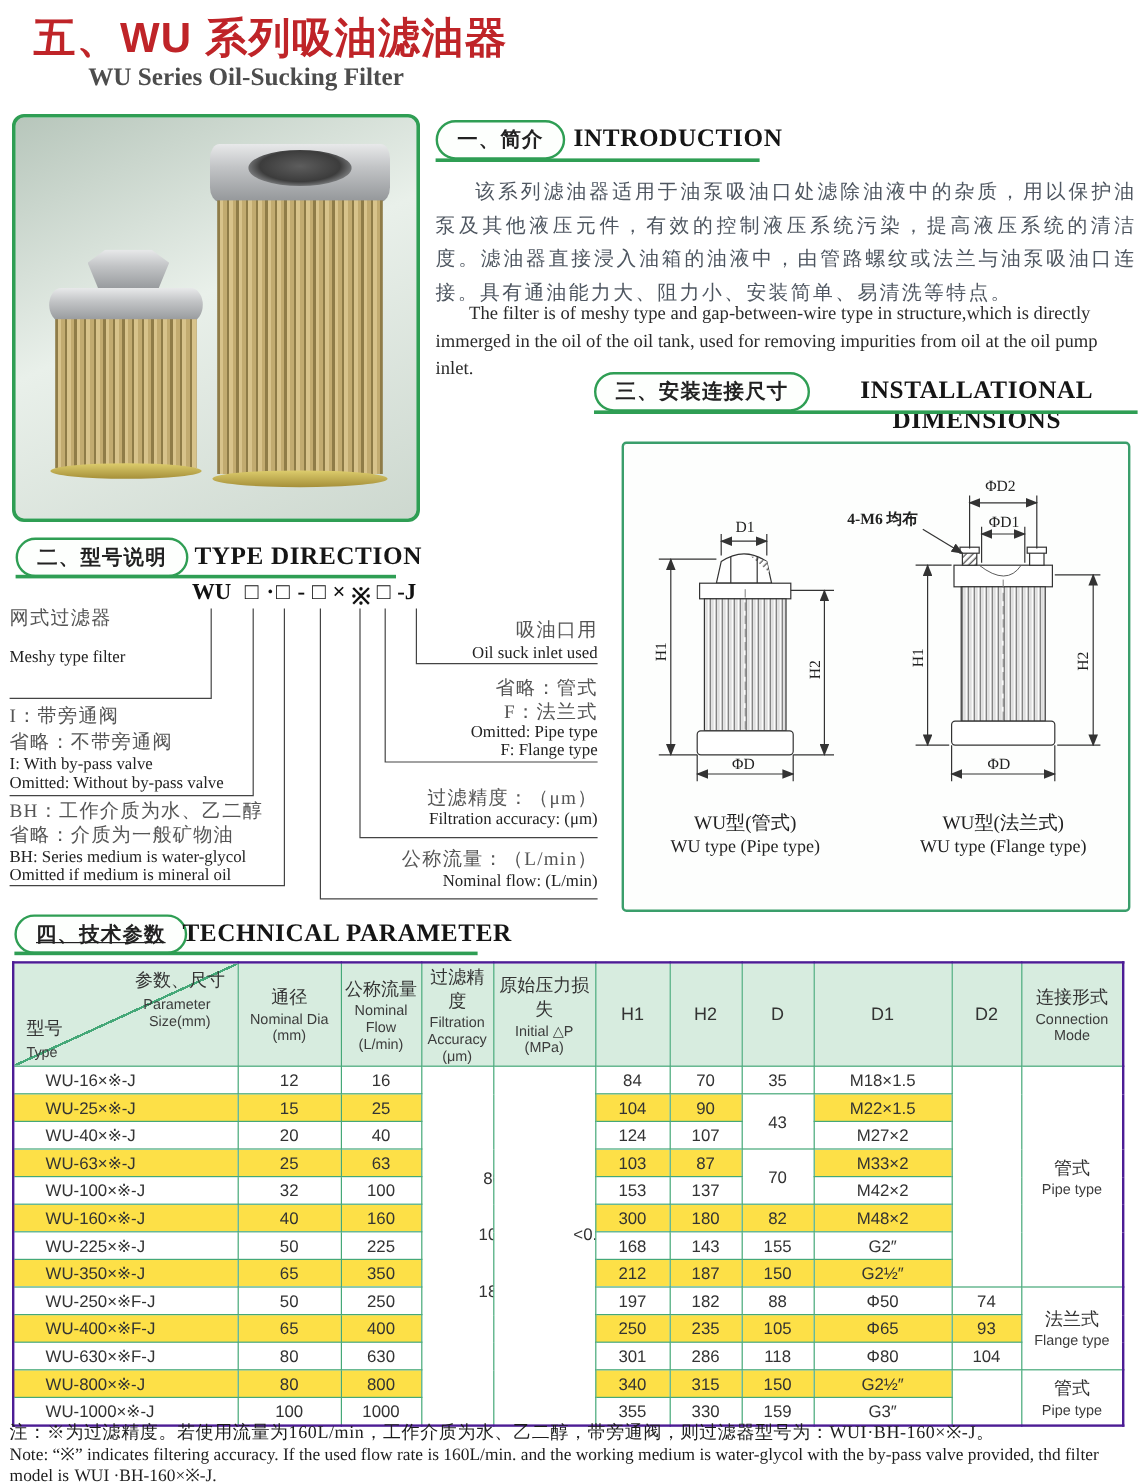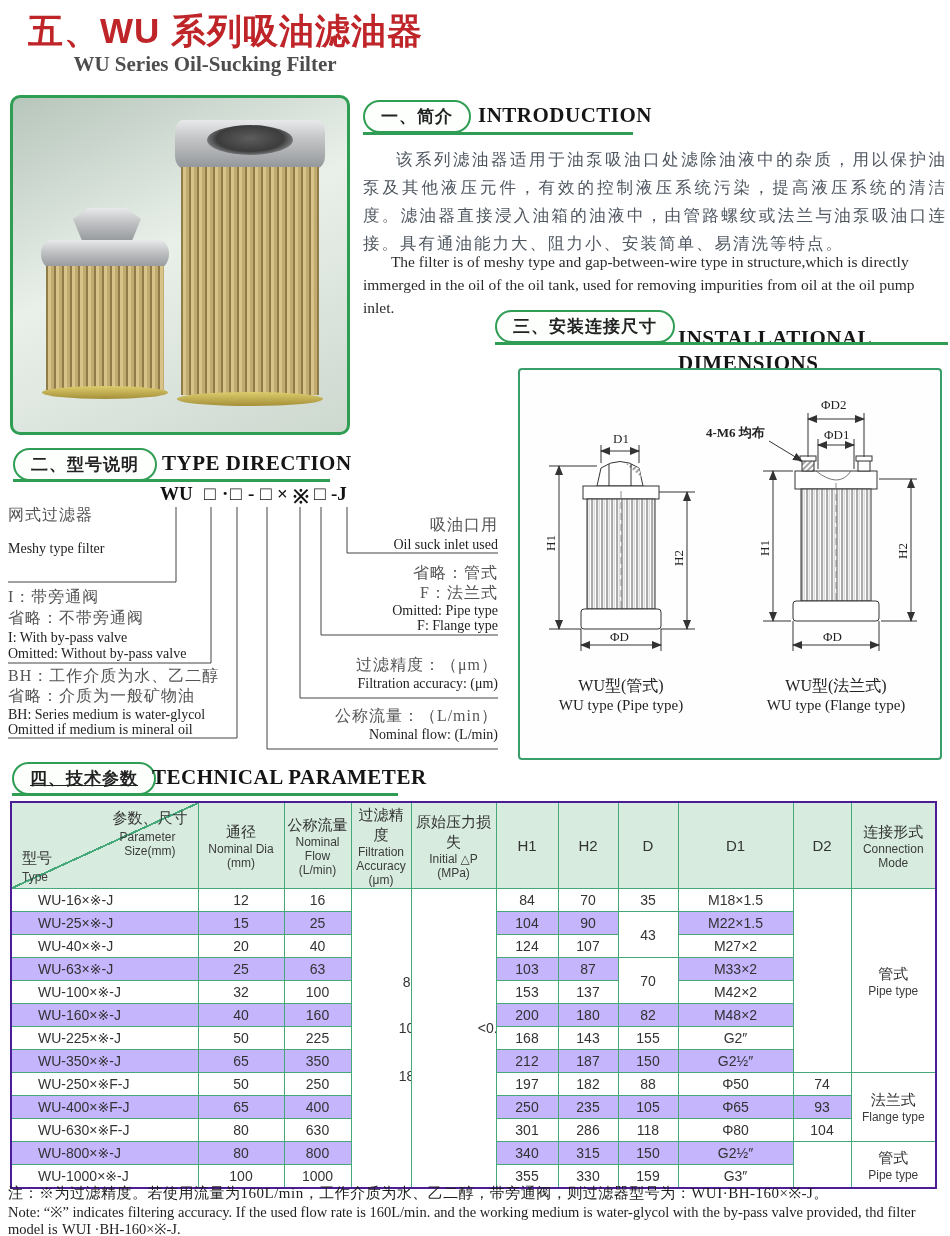--- a/index.html
+++ b/index.html
@@ -34,21 +34,21 @@
              font-weight:bold;font-size:19px;color:#111;}
   .llabel{position:absolute;left:8px;}
   .rlabel{position:absolute;right:17px;text-align:right;}
   .zh16{font-family:"Liberation Serif","DejaVu Serif",serif;font-size:16px;color:#555;letter-spacing:1px;}
   .en14{font-family:"Liberation Serif","DejaVu Serif",serif;font-size:14px;color:#222;}
   
   table.tech{border-collapse:collapse;table-layout:fixed;width:925px;}
   .tech th,.tech td{border:1px solid #45a878;overflow:hidden;}
   .tech th{background:#d7ecdf;font-weight:normal;color:#333;padding:0;}
   .tech td{height:22px;font-size:14px;color:#333;text-align:center;padding:0;background:#fff;}
-  .tech tr.g td{background:#c4b5fd;}
+  .tech tr.g td{background:#fde047;}
   .tech td.w{background:#fff !important;}
   .tech td.tcol{text-align:left;padding-left:26px;}
   .hz{font-size:15px;line-height:20px;}
   .he{font-size:12px;line-height:14px;color:#3c3c3c;}
   .corner-wrap{position:relative;width:100%;height:85px;
      background:linear-gradient(to bottom right,rgba(0,0,0,0) calc(50% - 1px),#45a878 calc(50% - 1px),#45a878 calc(50% + 1px),rgba(0,0,0,0) calc(50% + 1px));}
   .fwrap{position:relative;width:100%;height:286px;}
   .fval{position:absolute;width:100%;text-align:center;}
   
   .note{font-family:"Liberation Serif","DejaVu Serif",serif;color:#1d1d1d;}
@@ -79,21 +79,21 @@
     </div>
   </div>
 
   <div class="abs pill" style="left:363px;top:100px;">一、简介</div>
   <div class="abs sec-heading" style="left:478px;top:103px;">INTRODUCTION</div>
   <div class="abs gline" style="left:363px;top:132px;width:270px;"></div>
   <div id="intro-en" class="abs serif">The filter is of meshy type and gap-between-wire type in structure,which is directly immerged in the oil of the oil tank, used for removing impurities from oil at the oil pump inlet.</div>
   <div id="intro-zh" class="abs serif">该系列滤油器适用于油泵吸油口处滤除油液中的杂质，用以保护油泵及其他液压元件，有效的控制液压系统污染，提高液压系统的清洁度。滤油器直接浸入油箱的油液中，由管路螺纹或法兰与油泵吸油口连接。具有通油能力大、阻力小、安装简单、易清洗等特点。</div>
 
   <div class="abs pill" style="left:495px;top:310px;">三、安装连接尺寸</div>
-  <div class="abs sec-heading" style="left:678px;top:326px;">INSTALLATIONAL DIMENSIONS</div>
+  <div class="abs sec-heading" style="left:678px;top:313px;text-align:center;">INSTALLATIONAL DIMENSIONS</div>
   <div class="abs gline" style="left:495px;top:342px;width:453px;"></div>
 
   <div id="panel" class="abs">
     <svg width="416" height="382" viewBox="0 0 416 382" style="position:absolute;left:1px;top:1px;">
       <defs>
         <pattern id="pl" width="5" height="4" patternUnits="userSpaceOnUse">
           <rect width="5" height="4" fill="#fff"></rect>
           <line x1="1" y1="0" x2="1" y2="4" stroke="#444" stroke-width="0.9"></line>
           <line x1="3.2" y1="0" x2="3.2" y2="4" stroke="#aaa" stroke-width="0.6"></line>
         </pattern>
@@ -365,21 +365,21 @@
         <td>32</td>
         <td>100</td>
         <td>153</td>
         <td>137</td>
         <td>M42×2</td>
       </tr>
       <tr class="g">
         <td class="tcol">WU-160×※-J</td>
         <td>40</td>
         <td>160</td>
-        <td>200</td>
+        <td>300</td>
         <td>180</td>
         <td>82</td>
         <td>M48×2</td>
       </tr>
       <tr>
         <td class="tcol">WU-225×※-J</td>
         <td>50</td>
         <td>225</td>
         <td>168</td>
         <td>143</td>

